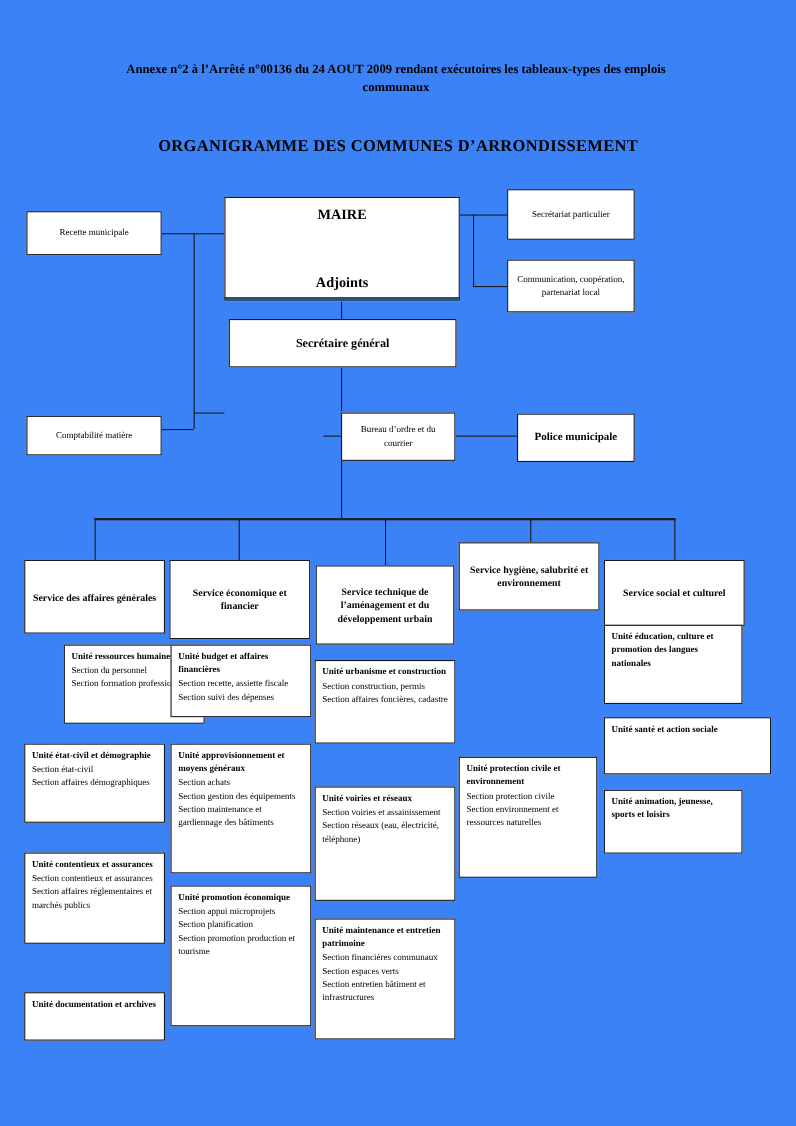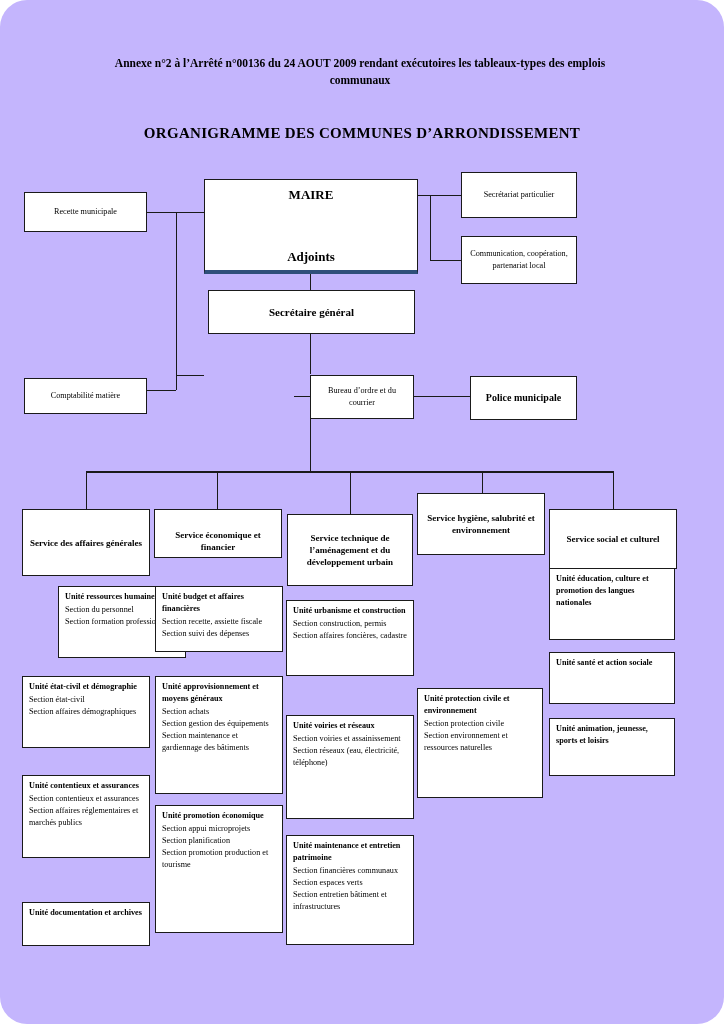--- a/index.html
+++ b/index.html
@@ -9,23 +9,22 @@
   }
   body {
     font-family: "Liberation Serif", serif;
     color: #000;
   }
   #page {
     position: relative;
     width: 724px;
     height: 1024px;
     margin: 0 auto;
-    background: #c4b5fd;
+    background: #3b82f6;
     overflow: hidden;
-    border-radius: 27px;
   }
   .hdr {
     position: absolute;
     text-align: center;
     font-weight: bold;
   }
   #doc-title {
     left: 110px;
     top: 55px;
     width: 500px;
@@ -133,21 +132,21 @@
   </div>
 
   <div class="box ctr pm" style="left:470px; top:376px; width:107px; height:44px;">
     <span>Police municipale</span>
   </div>
 
   <div class="box ctr svc" style="left:22px; top:509px; width:128px; height:67px;">
     <span>Service des affaires générales</span>
   </div>
 
-  <div class="box ctr svc" style="left:154px; top:509px; width:128px; height:49px;align-items:flex-end;">
+  <div class="box ctr svc" style="left:154px; top:509px; width:128px; height:72px;">
     <span>Service économique et financier</span>
   </div>
 
   <div class="box ctr svc" style="left:287px; top:514px; width:126px; height:72px;">
     <span>Service technique de l’aménagement et du développement urbain</span>
   </div>
 
   <div class="box ctr svc" style="left:417px; top:493px; width:128px; height:62px;">
     <span>Service hygiène, salubrité et environnement</span>
   </div>
@@ -221,21 +220,21 @@
   <div class="box" style="left:417px; top:688px; width:126px; height:110px;">
     <span class="unit-title">Unité protection civile et environnement</span>
     <span class="unit-line">Section protection civile</span>
     <span class="unit-line">Section environnement et ressources naturelles</span>
   </div>
 
   <div class="box" style="left:549px; top:568px; width:126px; height:72px;">
     <span class="unit-title">Unité éducation, culture et promotion des langues nationales</span>
   </div>
 
-  <div class="box" style="left:549px; top:652px; width:126px; height:52px;">
+  <div class="box" style="left:549px; top:652px; width:152px; height:52px;">
     <span class="unit-title">Unité santé et action sociale</span>
   </div>
 
   <div class="box" style="left:549px; top:718px; width:126px; height:58px;">
     <span class="unit-title">Unité animation, jeunesse, sports et loisirs</span>
   </div>
 
 </div>
 
 </body></html>

